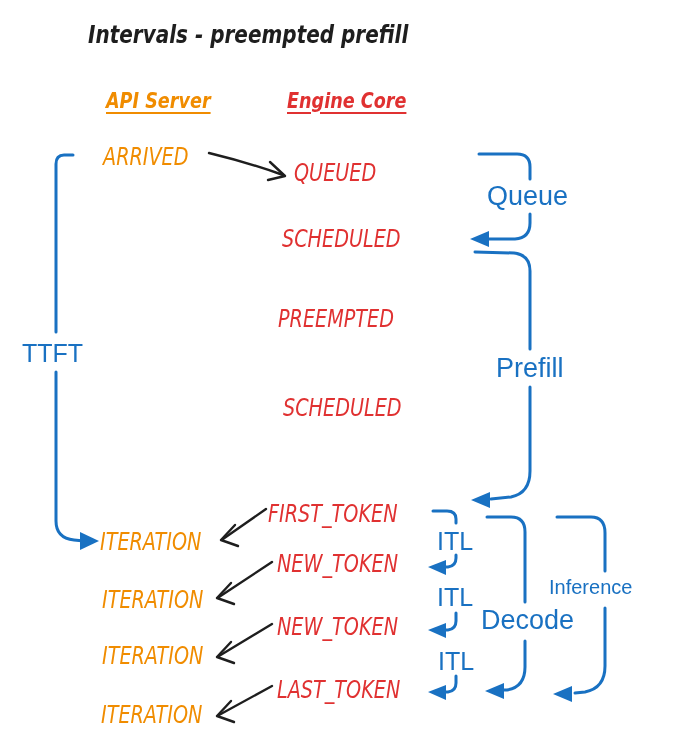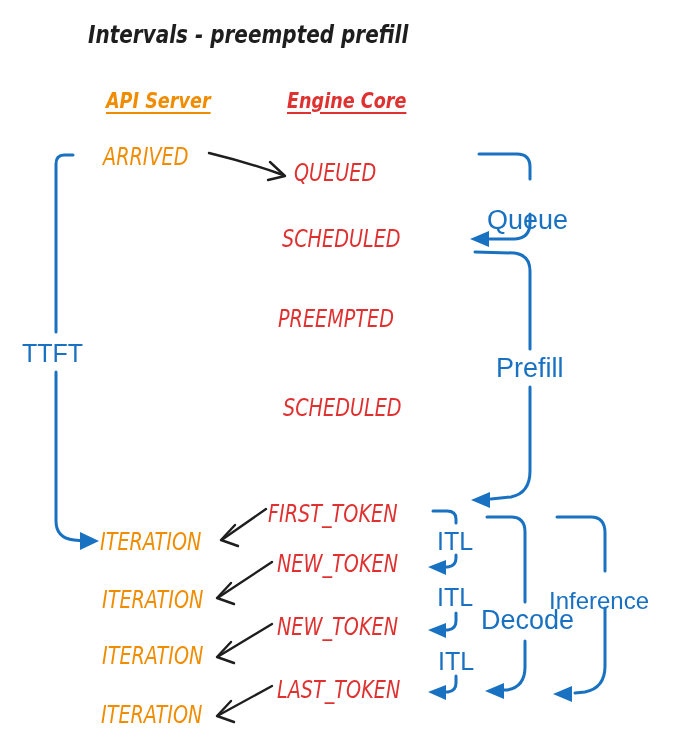--- a/index.html
+++ b/index.html
@@ -119,21 +119,21 @@
   <div class="label hand ev ev-red" style="left:294px;top:160px;">QUEUED</div>
   <div class="label hand ev ev-red" style="left:282px;top:226px;">SCHEDULED</div>
   <div class="label hand ev ev-red" style="left:278px;top:306px;">PREEMPTED</div>
   <div class="label hand ev ev-red" style="left:283px;top:395px;">SCHEDULED</div>
   <div class="label hand ev ev-red" style="left:268px;top:501px;">FIRST_TOKEN</div>
   <div class="label hand ev ev-red" style="left:277px;top:551px;">NEW_TOKEN</div>
   <div class="label hand ev ev-red" style="left:277px;top:614px;">NEW_TOKEN</div>
   <div class="label hand ev ev-red" style="left:277px;top:677px;">LAST_TOKEN</div>
 
   <div class="label iv iv-md" style="left:22px;top:340px;text-align:right;">TTFT</div>
-  <div class="label iv iv-lg" style="left:487px;top:182px;margin-top:24px;">Queue</div>
+  <div class="label iv iv-lg" style="left:487px;top:182px;">Queue</div>
   <div class="label iv iv-lg" style="left:496px;top:354px;">Prefill</div>
   <div class="label iv iv-md" style="left:437px;top:528px;">ITL</div>
   <div class="label iv iv-md" style="left:437px;top:584px;">ITL</div>
   <div class="label iv iv-md" style="left:438px;top:648px;">ITL</div>
   <div class="label iv iv-lg" style="left:481px;top:606px;">Decode</div>
-  <div class="label iv" style="left:549px;top:588px;font-size:24px;">Inference</div>
+  <div class="label iv" style="left:549px;top:576px;font-size:20px;">Inference</div>
 
 </div>
 
 </body></html>

